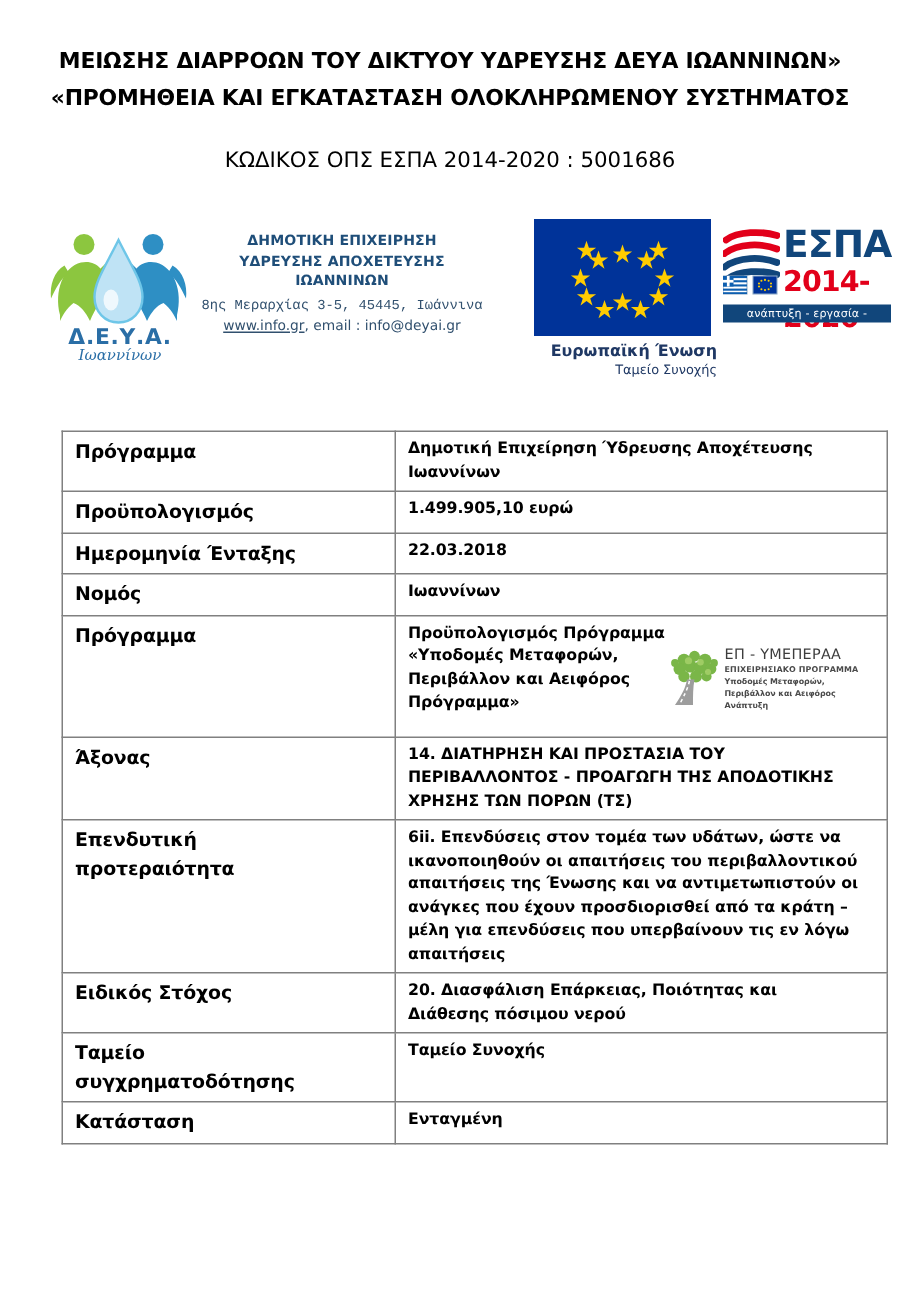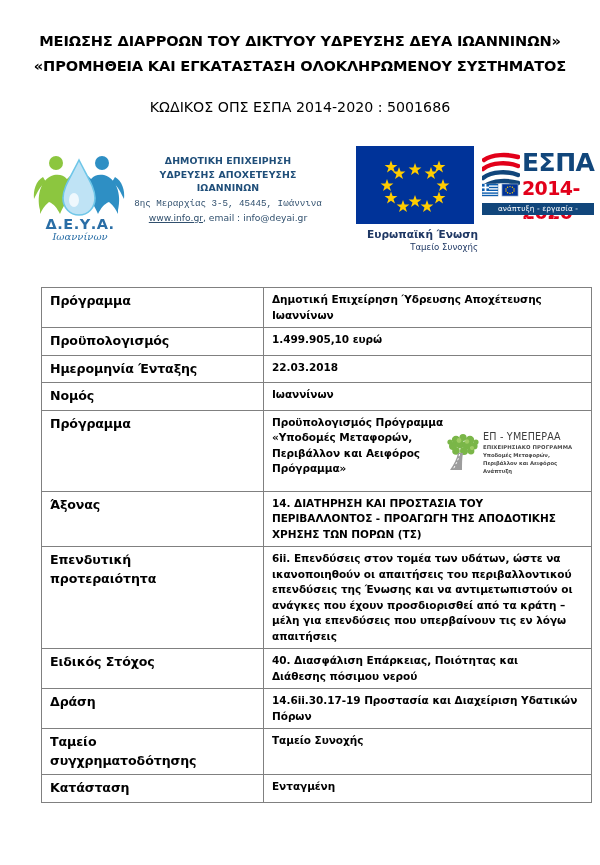--- a/index.html
+++ b/index.html
@@ -403,38 +403,31 @@
       </td>
     </tr>
     <tr>
       <td class="label">
         <span class="v-line">Επενδυτική</span>
         <span class="v-line">προτεραιότητα</span>
       </td>
       <td class="value">
         <span class="v-line">6ii. Επενδύσεις στον τομέα των υδάτων, ώστε να</span>
         <span class="v-line">ικανοποιηθούν οι απαιτήσεις του περιβαλλοντικού</span>
-        <span class="v-line">επενδύσεις της Ένωσης και να αντιμετωπιστούν οι</span>
+        <span class="v-line">απαιτήσεις της Ένωσης και να αντιμετωπιστούν οι</span>
         <span class="v-line">ανάγκες που έχουν προσδιορισθεί από τα κράτη –</span>
         <span class="v-line">μέλη για επενδύσεις που υπερβαίνουν τις εν λόγω</span>
         <span class="v-line">απαιτήσεις</span>
       </td>
     </tr>
     <tr>
       <td class="label">Ειδικός Στόχος</td>
       <td class="value">
-        <span class="v-line">40. Διασφάλιση Επάρκειας, Ποιότητας και</span>
+        <span class="v-line">20. Διασφάλιση Επάρκειας, Ποιότητας και</span>
         <span class="v-line">Διάθεσης πόσιμου νερού</span>
-      </td>
-    </tr>
-    <tr>
-      <td class="label">Δράση</td>
-      <td class="value">
-        <span class="v-line">14.6ii.30.17-19 Προστασία και Διαχείριση Υδατικών</span>
-        <span class="v-line">Πόρων</span>
       </td>
     </tr>
     <tr>
       <td class="label">
         <span class="v-line">Ταμείο</span>
         <span class="v-line">συγχρηματοδότησης</span>
       </td>
       <td class="value">Ταμείο Συνοχής</td>
     </tr>
     <tr>

